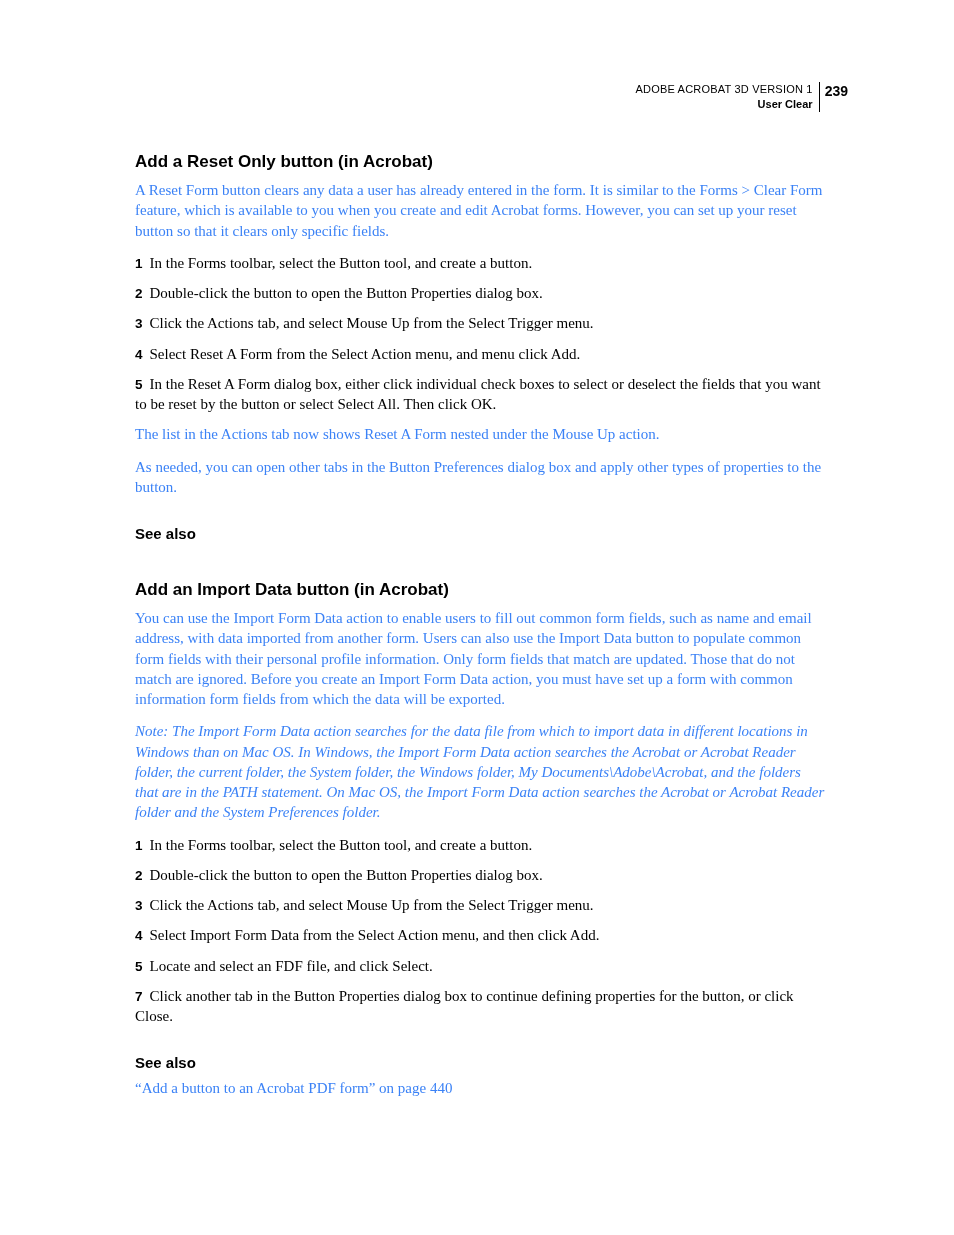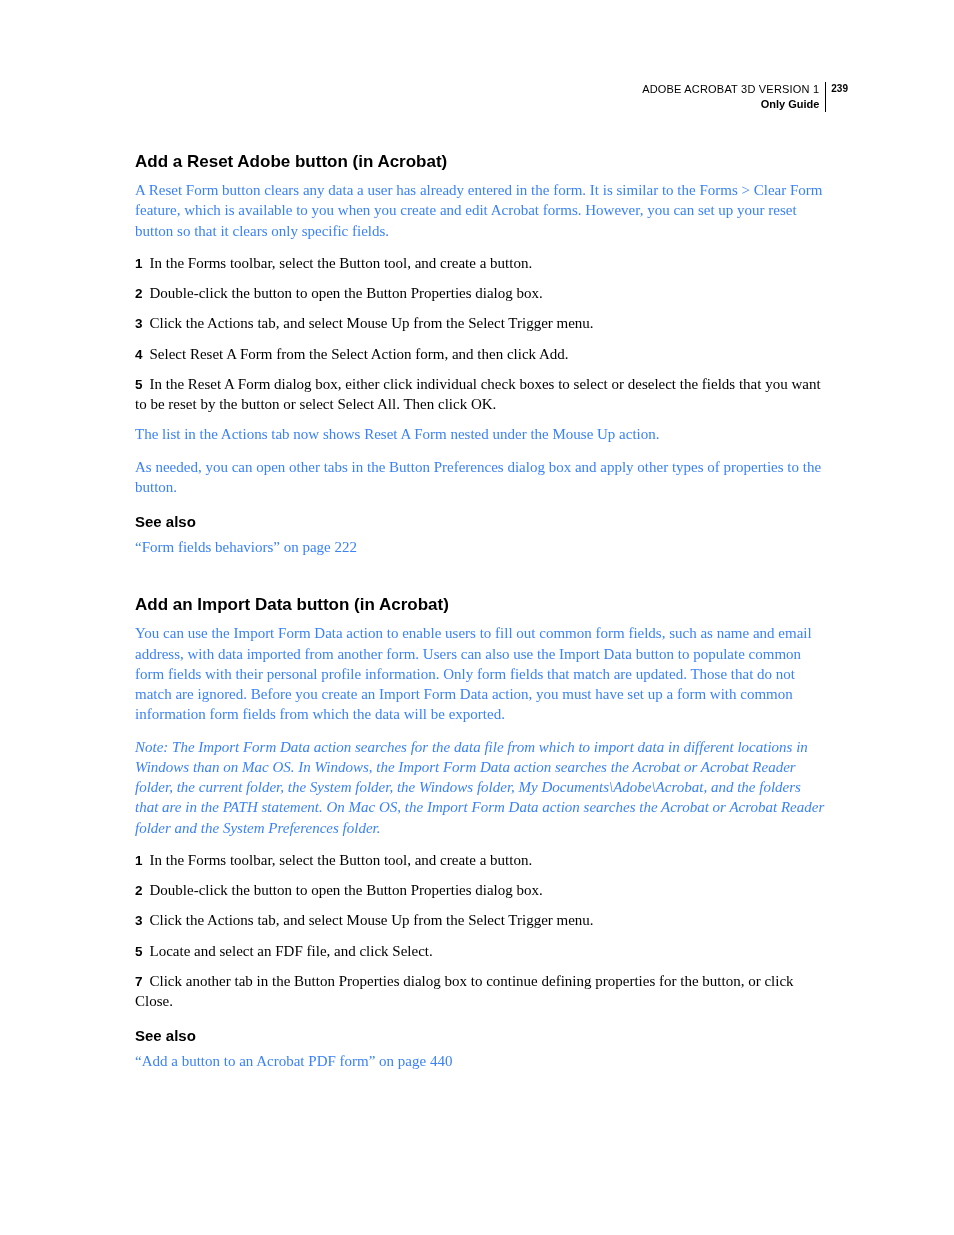--- a/index.html
+++ b/index.html
@@ -29,21 +29,21 @@
     .page-header-product { letter-spacing: 0.2px; }
     .page-header-guide { font-weight: 700; }
     .page-header-divider {
       width: 1px;
       background: #000;
       margin: 0 0 0 0;
     }
     .page-header-number {
       font-weight: 700;
       padding-left: 5px;
-      font-size: 10px;
+      font-size: 14px;
     }
     .content {
       position: absolute;
       top: 152px;
       left: 135px;
       width: 690px;
     }
     h2 {
       font-family: "Myriad Pro", "Helvetica Neue", Arial, sans-serif;
       font-weight: 700;
@@ -75,64 +75,64 @@
       font-size: 13.5px;
       margin-right: 7px;
     }
     .note-label {
       font-weight: 400;
       font-style: italic;
     }
     .note-body {
       font-style: italic;
     }
-    .see-also-block { margin-top: 16px; margin-bottom: 38px; }
+    .see-also-block { margin-top: 28px; margin-bottom: 38px; }
     .section2 { margin-top: 38px; }
     .spacer-top { margin-top: 10px; }
   </style>
 </head>
 <body>
 
 <div class="page-header">
   <div class="page-header-text">
     <div class="page-header-product">ADOBE ACROBAT 3D VERSION 1</div>
-    <div class="page-header-guide">Only Guide</div>
+    <div class="page-header-guide">User Clear</div>
   </div>
   <div class="page-header-divider"></div>
   <div class="page-header-number">239</div>
 </div>
 
 <div class="content">
 
-  <h2>Add a Reset Adobe button (in Acrobat)</h2>
+  <h2>Add a Reset Only button (in Acrobat)</h2>
   <p>A Reset Form button clears any data a user has already entered in the form. It is similar to the Forms &gt; Clear Form feature, which is available to you when you create and edit Acrobat forms. However, you can set up your reset button so that it clears only specific fields.</p>
 
   <div class="step"><span class="step-num">1</span><span>In the Forms toolbar, select the Button tool, and create a button.</span></div>
   <div class="step"><span class="step-num">2</span><span>Double-click the button to open the Button Properties dialog box.</span></div>
   <div class="step"><span class="step-num">3</span><span>Click the Actions tab, and select Mouse Up from the Select Trigger menu.</span></div>
-  <div class="step"><span class="step-num">4</span><span>Select Reset A Form from the Select Action form, and then click Add.</span></div>
+  <div class="step"><span class="step-num">4</span><span>Select Reset A Form from the Select Action menu, and menu click Add.</span></div>
   <div class="step"><span class="step-num">5</span><span>In the Reset A Form dialog box, either click individual check boxes to select or deselect the fields that you want to be reset by the button or select Select All. Then click OK.</span></div>
 
   <p class="spacer-top">The list in the Actions tab now shows Reset A Form nested under the Mouse Up action.</p>
   <p>As needed, you can open other tabs in the Button Preferences dialog box and apply other types of properties to the button.</p>
 
   <div class="see-also-block">
     <h3>See also</h3>
-    <p>“Form fields behaviors” on page 222</p>
   </div>
 
   <div class="section2">
     <h2>Add an Import Data button (in Acrobat)</h2>
     <p>You can use the Import Form Data action to enable users to fill out common form fields, such as name and email address, with data imported from another form. Users can also use the Import Data button to populate common form fields with their personal profile information. Only form fields that match are updated. Those that do not match are ignored. Before you create an Import Form Data action, you must have set up a form with common information form fields from which the data will be exported.</p>
 
     <p><span class="note-label">Note:</span><span class="note-body"> The Import Form Data action searches for the data file from which to import data in different locations in Windows than on Mac OS. In Windows, the Import Form Data action searches the Acrobat or Acrobat Reader folder, the current folder, the System folder, the Windows folder, My Documents\Adobe\Acrobat, and the folders that are in the PATH statement. On Mac OS, the Import Form Data action searches the Acrobat or Acrobat Reader folder and the System Preferences folder.</span></p>
 
     <div class="step"><span class="step-num">1</span><span>In the Forms toolbar, select the Button tool, and create a button.</span></div>
     <div class="step"><span class="step-num">2</span><span>Double-click the button to open the Button Properties dialog box.</span></div>
     <div class="step"><span class="step-num">3</span><span>Click the Actions tab, and select Mouse Up from the Select Trigger menu.</span></div>
+    <div class="step"><span class="step-num">4</span><span>Select Import Form Data from the Select Action menu, and then click Add.</span></div>
     <div class="step"><span class="step-num">5</span><span>Locate and select an FDF file, and click Select.</span></div>
     <div class="step"><span class="step-num">7</span><span>Click another tab in the Button Properties dialog box to continue defining properties for the button, or click Close.</span></div>
 
     <div class="see-also-block">
       <h3>See also</h3>
       <p>“Add a button to an Acrobat PDF form” on page 440</p>
     </div>
   </div>
 
 </div>

